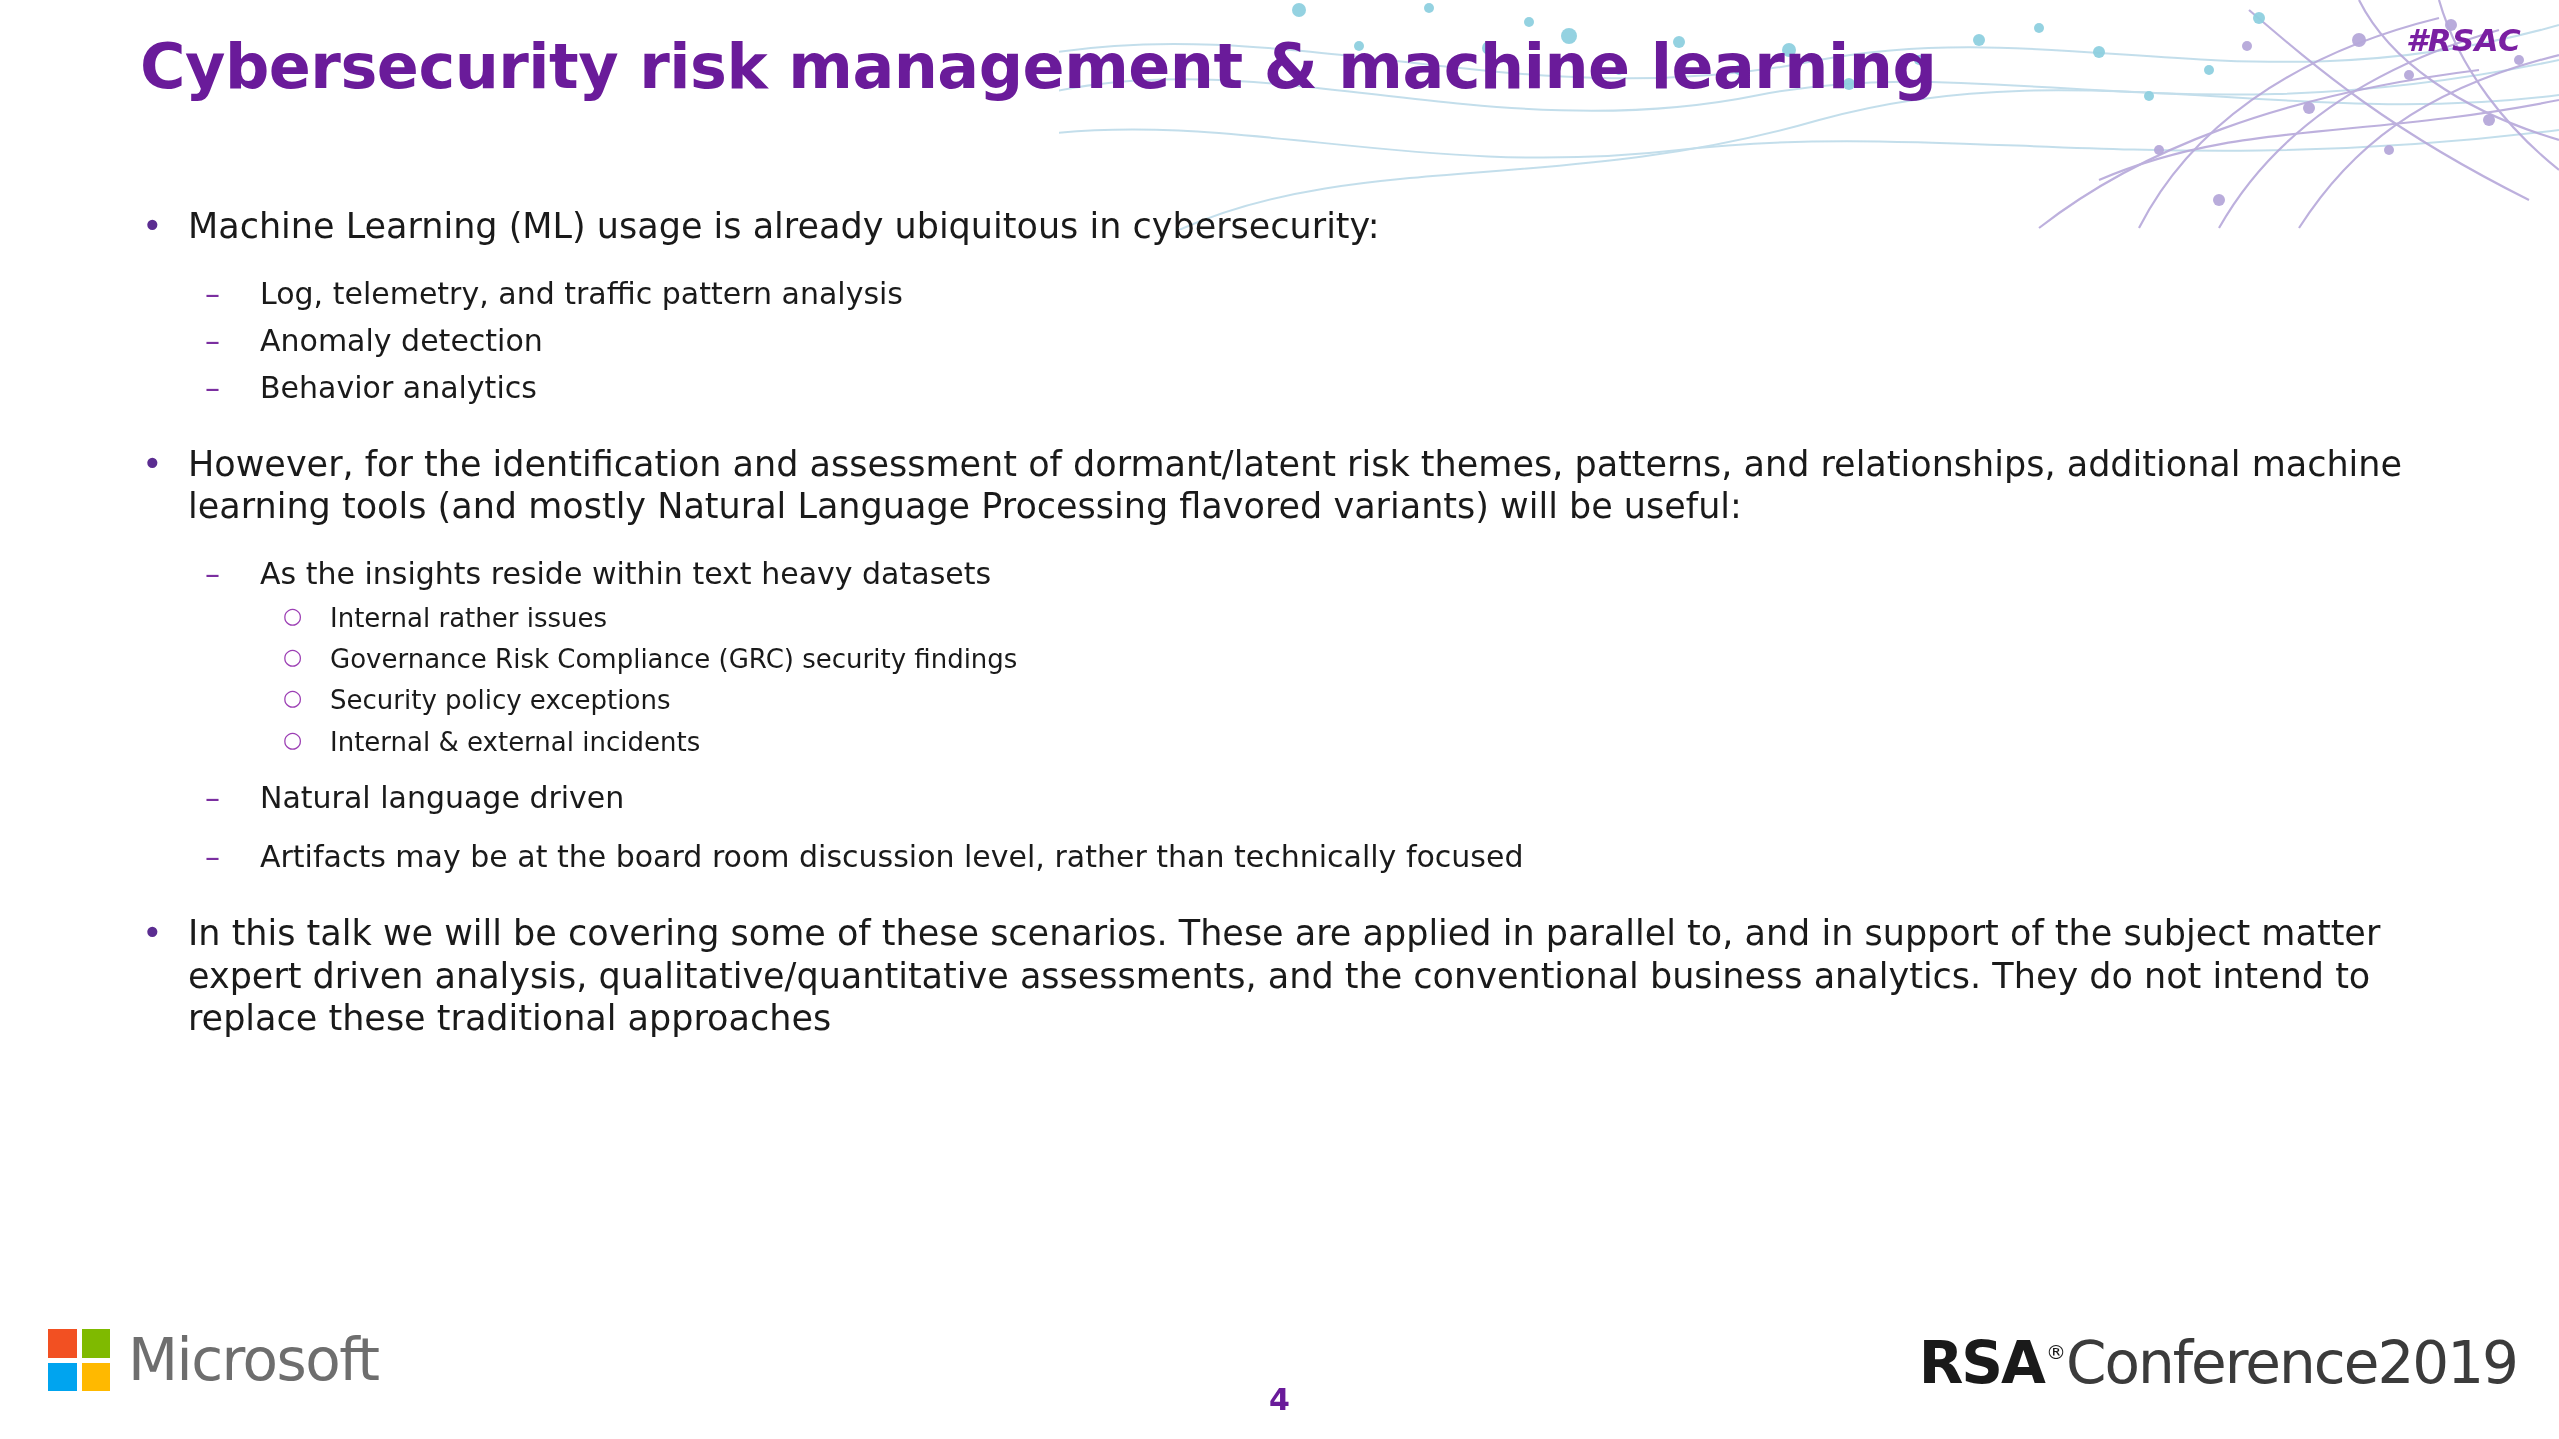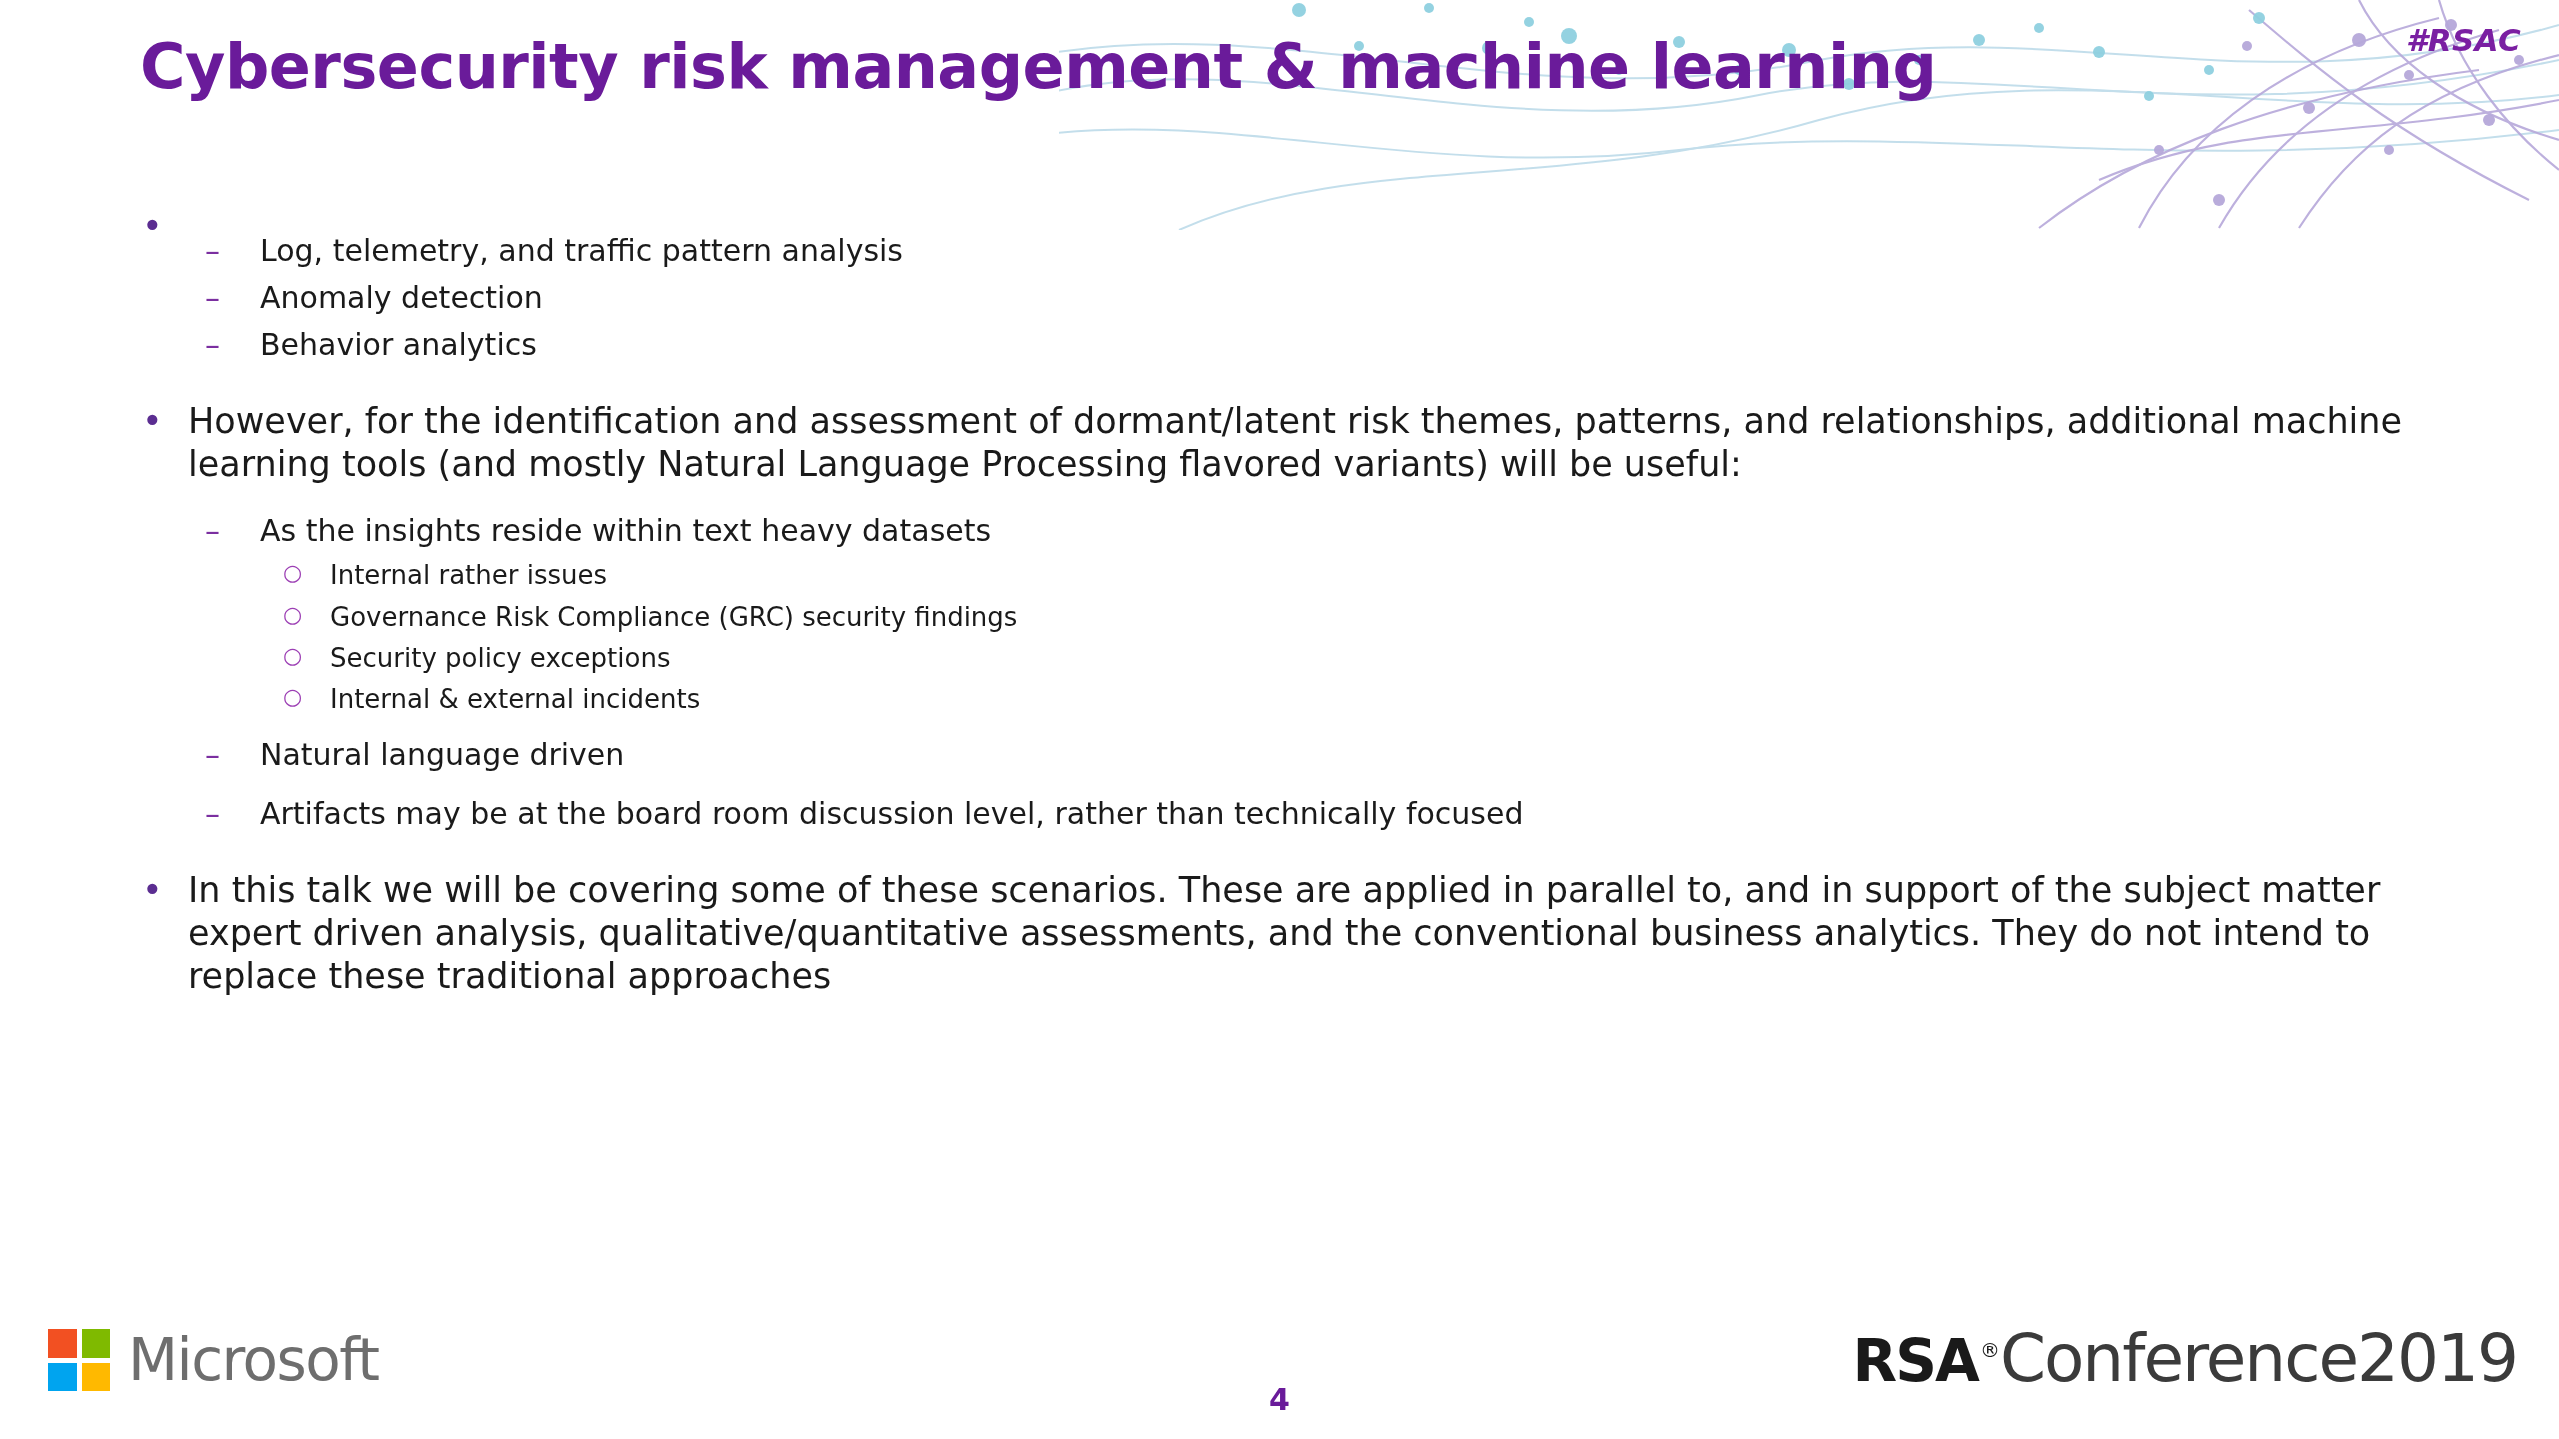--- a/index.html
+++ b/index.html
@@ -174,21 +174,21 @@
     letter-spacing: -2px;
   }
   .rsa-reg {
     font-size: 20px;
     color: #1a1a1a;
     position: relative;
     top: -24px;
     left: 2px;
   }
   .rsa-rest {
-    font-size: 66px;
+    font-size: 58px;
     color: #3b3b3b;
     letter-spacing: -2px;
     margin-left: 2px;
   }
 </style>
 </head>
 <body>
 
 <div class="slide">
 
@@ -244,20 +244,21 @@
   </svg>
 
   <div class="hashtag">#RSAC</div>
 
   <div class="title">Cybersecurity risk management &amp; machine learning</div>
 
   <div class="body">
 
     <div class="l1">
       <span class="bullet">•</span>
+      <span>Machine Learning (ML) usage is already ubiquitous in cybersecurity:</span>
     </div>
 
     <div class="gap-sm"></div>
 
     <div class="l2">
       <span class="dash">–</span>
       <span>Log, telemetry, and traffic pattern analysis</span>
     </div>
     <div class="l2">
       <span class="dash">–</span>

